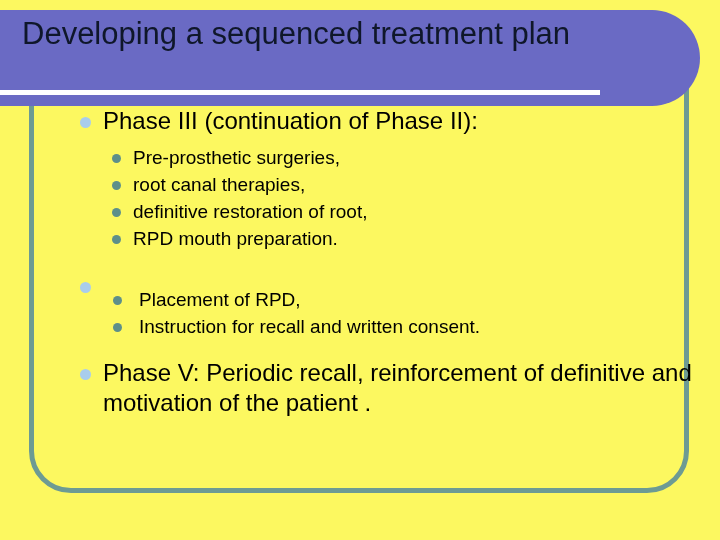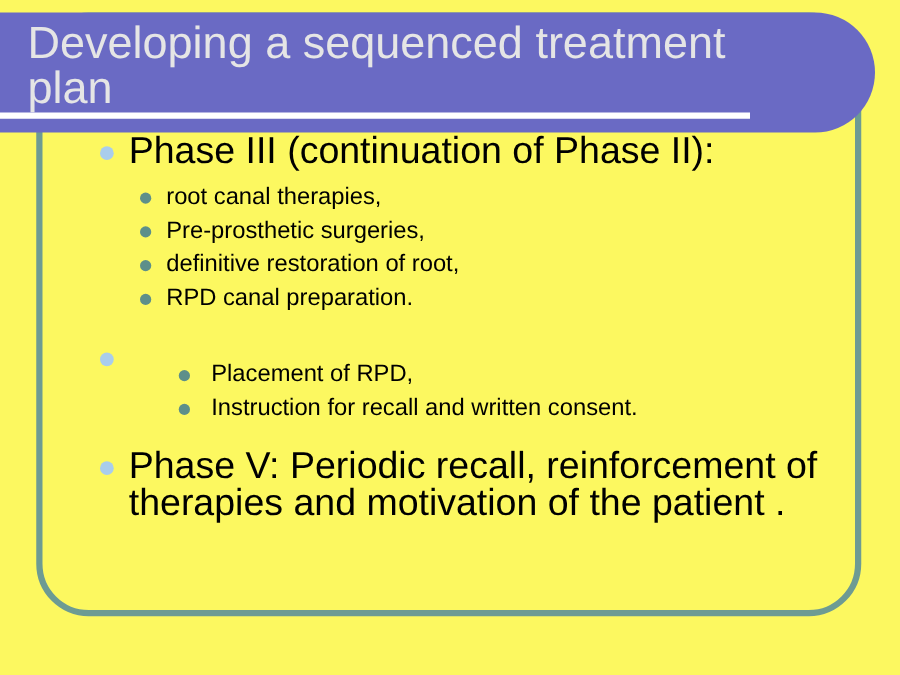--- a/index.html
+++ b/index.html
@@ -45,22 +45,22 @@
     border-top-right-radius: 60px;
     border-bottom-right-radius: 60px;
     box-sizing: border-box;
     overflow: hidden;
   }
   #title-text {
     position: absolute;
     left: 62px;
     top: 6px;
     width: 620px;
-    color: #e5e5e5;
-    font-size: 36px;
+    color: #0f172a;
+    font-size: 31px;
     line-height: 36px;
     letter-spacing: 0px;
     font-weight: normal;
     white-space: pre-line;
   }
   #title-rule {
     position: absolute;
     left: 0px;
     top: 80px;
     width: 640px;
@@ -74,21 +74,21 @@
     left: 0;
     top: 106px;
     width: 720px;
     height: 400px;
     color: #000000;
   }
 
   .lvl1 {
     position: relative;
     padding-left: 103px;
-    font-size: 30px;
+    font-size: 24px;
     line-height: 30px;
     margin: 0;
   }
   .lvl1 .bullet {
     position: absolute;
     left: 80px;
     top: 11px;
     width: 11px;
     height: 11px;
     border-radius: 50%;
@@ -106,21 +106,20 @@
     position: absolute;
     left: 112px;
     top: 10px;
     width: 9px;
     height: 9px;
     border-radius: 50%;
     background: #5d8f8a;
   }
   .lvl2.wide {
     padding-left: 139px;
-    margin-left: 30px;
   }
   .lvl2.wide .bullet {
     left: 113px;
   }
 
   .grp-gap-a { height: 8px; }
   .grp-gap-b { height: 19px; }
   .grp-gap-c { height: 15px; }
   .grp-gap-d { height: 18px; }
 </style>
@@ -138,33 +137,33 @@
 
   <div id="body">
 
     <div class="lvl1">
       <span class="bullet"></span>
       <span>Phase III (continuation of Phase II):</span>
     </div>
     <div class="grp-gap-a"></div>
     <div class="lvl2">
       <span class="bullet"></span>
-      <span>root canal therapies,</span>
+      <span>Pre-prosthetic surgeries,</span>
     </div>
     <div class="lvl2">
       <span class="bullet"></span>
-      <span>Pre-prosthetic surgeries,</span>
+      <span>root canal therapies,</span>
     </div>
     <div class="lvl2">
       <span class="bullet"></span>
       <span>definitive restoration of root,</span>
     </div>
     <div class="lvl2">
       <span class="bullet"></span>
-      <span>RPD canal preparation.</span>
+      <span>RPD mouth preparation.</span>
     </div>
 
     <div class="grp-gap-b"></div>
 
     <div class="lvl1">
       <span class="bullet"></span>
     </div>
     <div class="grp-gap-c"></div>
     <div class="lvl2 wide">
       <span class="bullet"></span>
@@ -172,17 +171,17 @@
     </div>
     <div class="lvl2 wide">
       <span class="bullet"></span>
       <span>Instruction for recall and written consent.</span>
     </div>
 
     <div class="grp-gap-d"></div>
 
     <div class="lvl1">
       <span class="bullet"></span>
-      <span>Phase V: Periodic recall, reinforcement of therapies and motivation of the patient .</span>
+      <span>Phase V: Periodic recall, reinforcement of definitive and motivation of the patient .</span>
     </div>
 
   </div>
 </div>
 
 </body></html>

